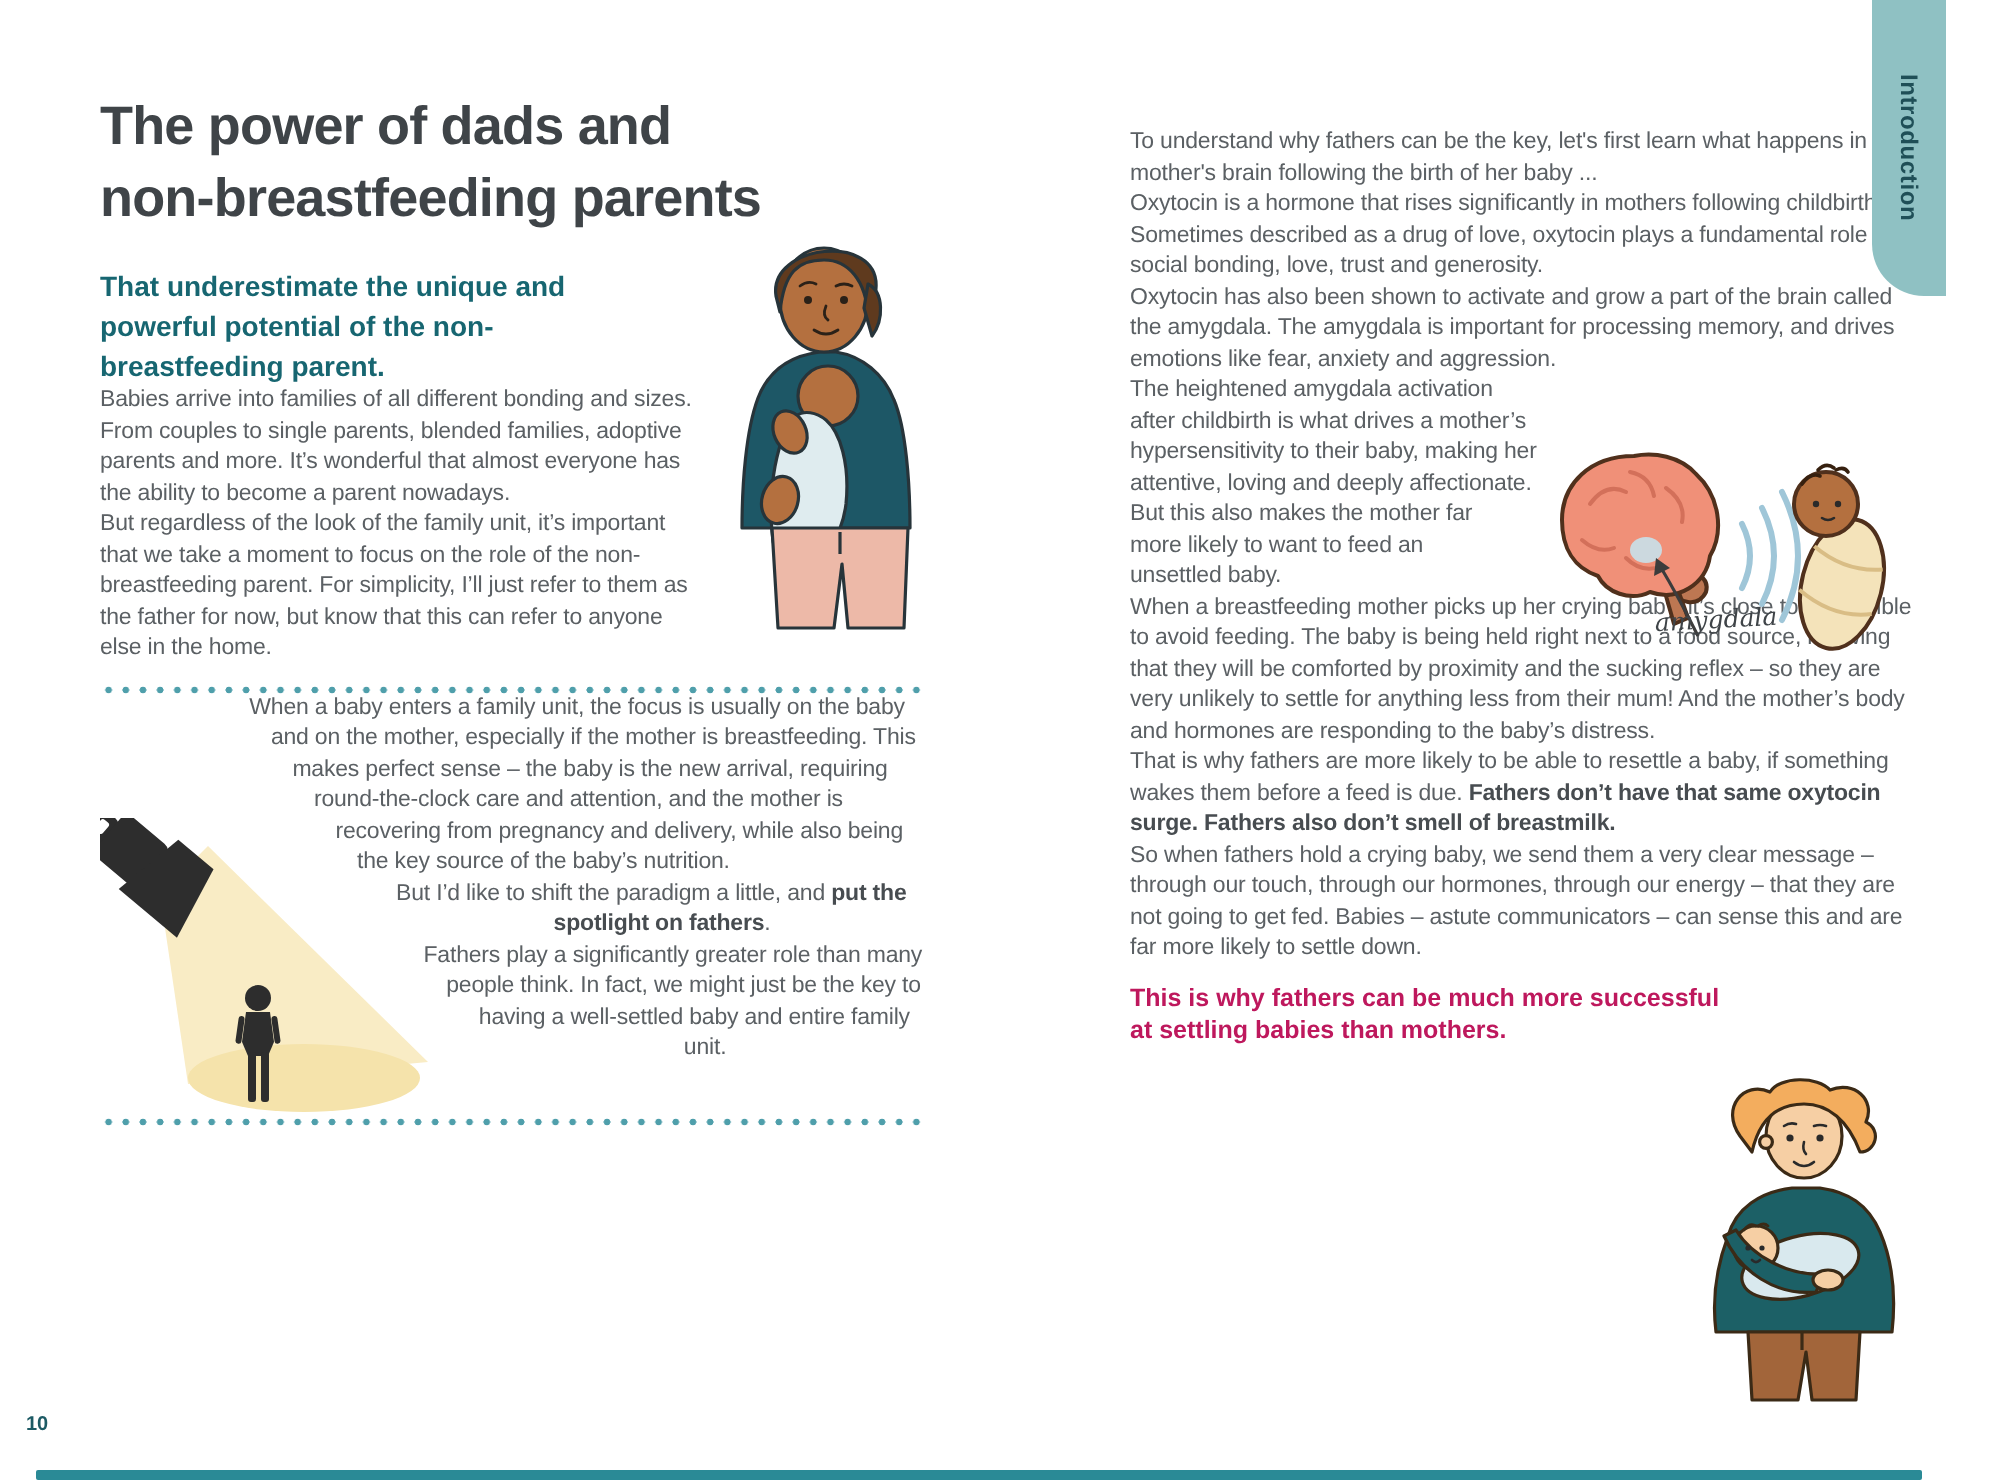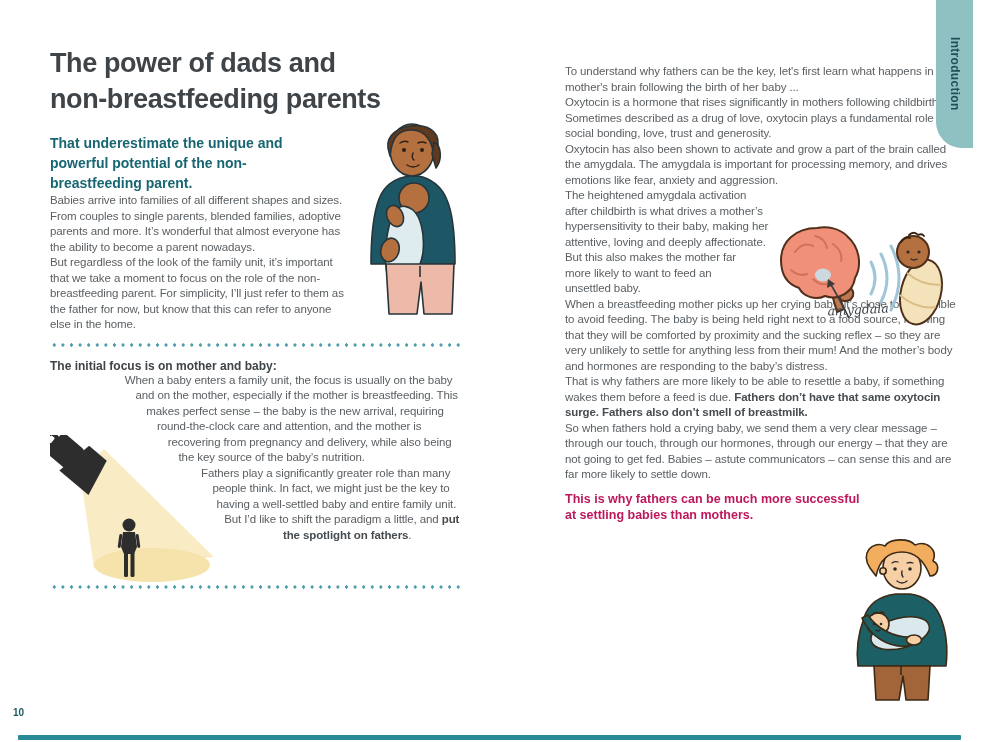--- a/index.html
+++ b/index.html
@@ -80,25 +80,24 @@
       </g>
       <g fill="none" stroke="#2b2118" stroke-width="1.4" stroke-linecap="round">
         <path d="M38,29 q4,-3 8,-1"></path>
           <path d="M56,29 q4,-2 8,0"></path>
         <path d="M51,39 q-2,5 1,7"></path>
           <path d="M45,51 q6,4 12,0"></path>
       </g>
     </svg>
 
     <div class="lead">That underestimate the unique and powerful potential of the non-breastfeeding parent.</div>
-    <p class="body p1">Babies arrive into families of all different shapes and sizes. From couples to single parents, blended families, adoptive parents and more. It’s wonderful that almost everyone has the ability to become a parent nowadays.</p>
+    <p class="body p1">Babies arrive into families of all different bonding and sizes. From couples to single parents, blended families, adoptive parents and more. It’s wonderful that almost everyone has the ability to become a parent nowadays.</p>
     <p class="body p2">But regardless of the look of the family unit, it’s important that we take a moment to focus on the role of the non-breastfeeding parent. For simplicity, I’ll just refer to them as the father for now, but know that this can refer to anyone else in the home.</p>
 
     <div class="dots dots1"></div>
-    <div class="subhead">The initial focus is on mother and baby:</div>
 
     <svg class="spot-float" viewBox="0 0 195 150">
       <polygon points="30,38 54,14 164,122 44,133" fill="#f9ecc5"></polygon>
       <ellipse cx="102" cy="130" rx="58" ry="17" fill="#f5e3ab"></ellipse>
       <g transform="rotate(40 30 28)">
         <rect x="-14" y="21" width="13" height="15" rx="4" fill="#2d2d2d"></rect>
         <rect x="-10" y="25" width="5" height="7" rx="1.5" fill="#ffffff"></rect>
         <rect x="-3" y="15" width="30" height="27" rx="5" fill="#2d2d2d"></rect>
         <path d="M26,9 L49,9 L57,47 L19,47 Z" fill="#2d2d2d"></path>
       </g>
@@ -106,24 +105,24 @@
         <circle cx="79" cy="90" r="6.5"></circle>
         <path d="M73,97 L85,97 L87,112 L84,119 L74,119 L71,112 Z"></path>
         <rect x="74" y="117" width="4" height="25" rx="1.5"></rect>
         <rect x="80.5" y="117" width="4" height="25" rx="1.5"></rect>
         <rect x="69.5" y="99" width="3" height="14" rx="1.5" transform="rotate(8 71 99)"></rect>
         <rect x="85.5" y="99" width="3" height="14" rx="1.5" transform="rotate(-8 87 99)"></rect>
       </g>
     </svg>
 
     <p class="body p3">When a baby enters a family unit, the focus is usually on the baby and on the mother, especially if the mother is breastfeeding. This makes perfect sense – the baby is the new arrival, requiring round-the-clock care and attention, and the mother is recovering from pregnancy and delivery, while also being the key source of the baby’s nutrition.</p>
-    <p class="body p4">Fathers play a significantly greater role than many people think. In fact, we might just be the key to having a well-settled baby and entire family unit.</p>
     <p class="body pcenter">
       <span>But I’d like to shift the paradigm a little, and </span><b class="dk">put the spotlight on fathers</b><span>.</span>
     </p>
+    <p class="body p4">Fathers play a significantly greater role than many people think. In fact, we might just be the key to having a well-settled baby and entire family unit.</p>
 
     <div class="dots dots2"></div>
   </div>
 
   <div class="page-right">
     <p class="body pA">To understand why fathers can be the key, let's first learn what happens in the mother's brain following the birth of her baby ...</p>
     <p class="body pB">Oxytocin is a hormone that rises significantly in mothers following childbirth. Sometimes described as a drug of love, oxytocin plays a fundamental role in social bonding, love, trust and generosity.</p>
     <p class="body pC">Oxytocin has also been shown to activate and grow a part of the brain called the amygdala. The amygdala is important for processing memory, and drives emotions like fear, anxiety and aggression.</p>
     <p class="body pD">The heightened amygdala activation after childbirth is what drives a mother’s hypersensitivity to their baby, making her attentive, loving and deeply affectionate.</p>
     <p class="body pE">But this also makes the mother far more likely to want to feed an unsettled baby.</p>

